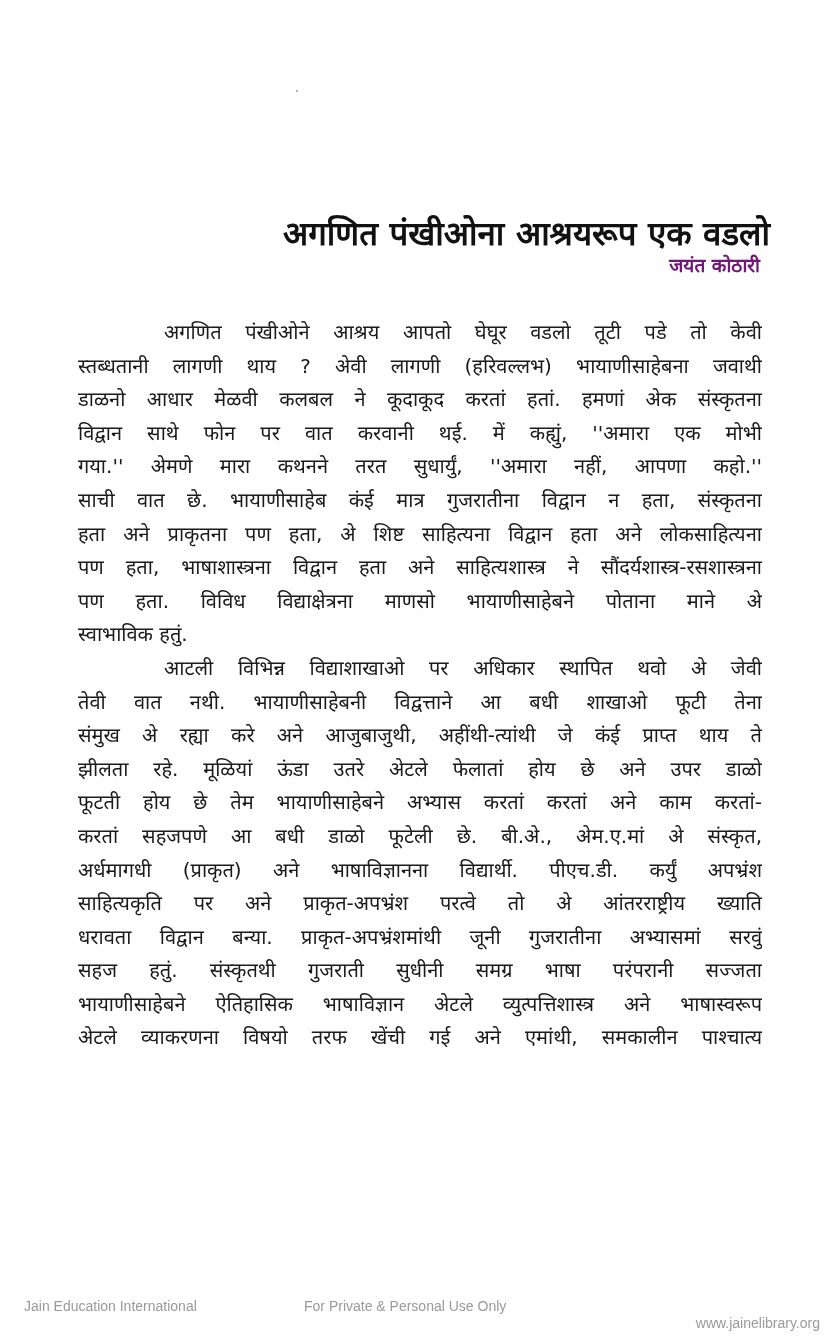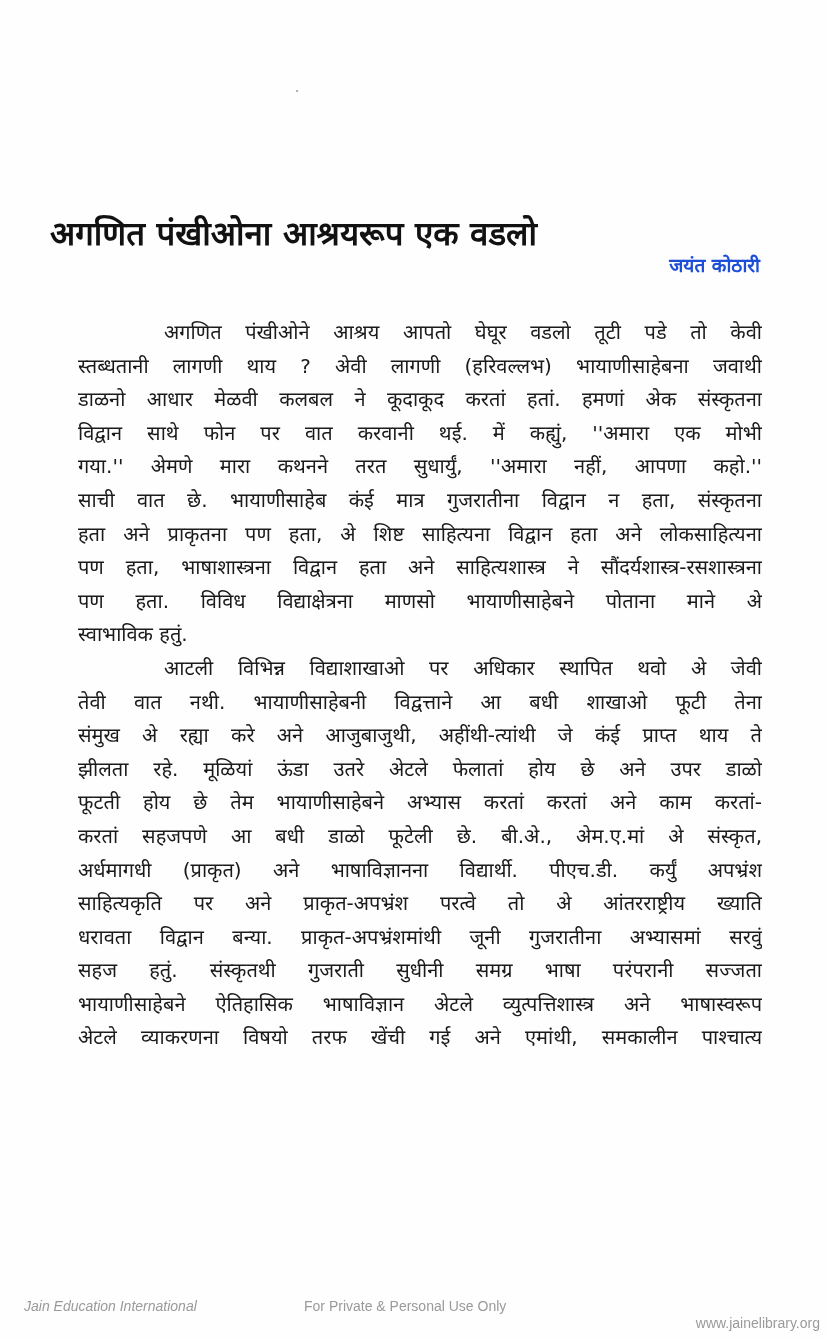--- a/index.html
+++ b/index.html
@@ -28,29 +28,30 @@
       position: absolute;
       left: 50px;
       top: 190px;
       width: 720px;
       font-size: 33px;
       font-weight: bold;
       line-height: 44px;
       letter-spacing: 0px;
       white-space: nowrap;
       color: #111;
+      text-align: right;
     }
     .author {
       position: absolute;
       right: 68px;
       top: 252px;
       font-size: 19px;
       font-weight: bold;
       line-height: 26px;
-      color: #1d4ed8;
+      color: #701a75;
     }
     .body-text {
       position: absolute;
       left: 50px;
       top: 316px;
       width: 712px;
     }
     .line {
       font-size: 20px;
       line-height: 33.6px;
@@ -74,21 +75,21 @@
       width: 828px;
       height: 20px;
       font-family: "Liberation Sans", sans-serif;
       font-size: 14px;
       color: #9a9a9a;
     }
     .footer span {
       position: absolute;
       top: 0;
     }
-    .footer .f-left { left: 24px; font-style: italic; }
+    .footer .f-left { left: 24px; }
     .footer .f-center { left: 304px; }
     .footer .f-right { right: 8px; margin-top: 17px; }
   </style>
 </head>
 <body>
 
 <div class="stray-dot"></div>
 
 <h1 class="title">अगणित पंखीओना आश्रयरूप एक वडलो</h1>
 <div class="author">जयंत कोठारी</div>

